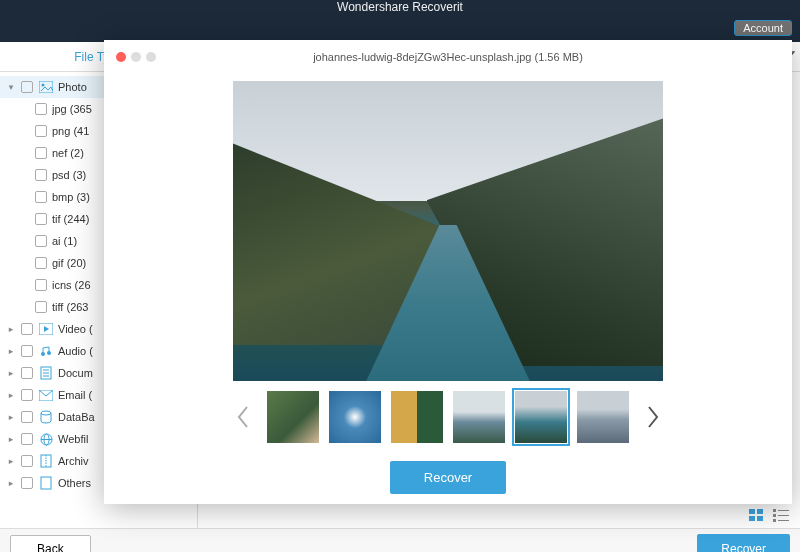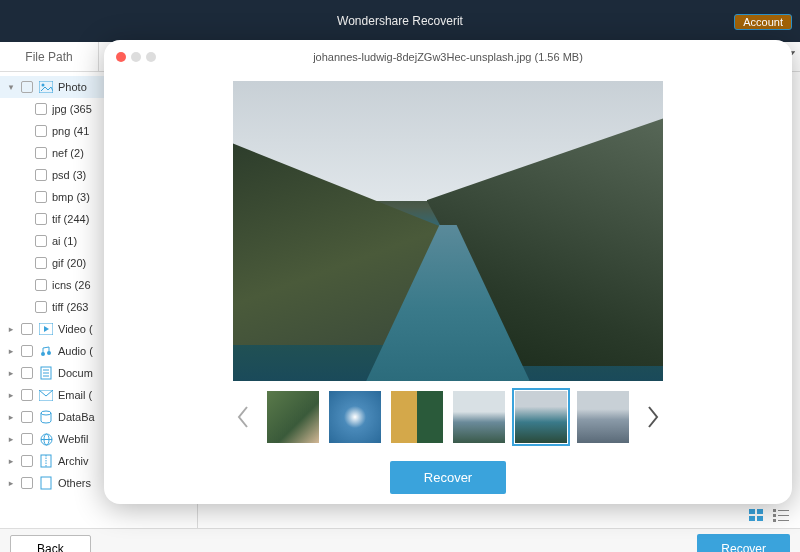--- a/index.html
+++ b/index.html
@@ -1,19 +1,19 @@
 <!DOCTYPE html>
 <html><head>
 <meta charset="utf-8">
 <style>
 * { box-sizing: border-box; margin: 0; padding: 0; }
 body { font-family: -apple-system, BlinkMacSystemFont, "Segoe UI", sans-serif; font-size: 12px; color: #333; background: #f0f0f0; width: 800px; height: 552px; overflow: hidden; position: relative; }
-.titlebar { background: #1c2a3a; color: #fff; height: 42px; display: flex; align-items: center; justify-content: center; position: relative; }
+.titlebar { background: #1c2a3a; color: #fff; height: 42px; display: flex; align-items: flex-start; justify-content: center; position: relative; }
 .titlebar .title { font-size: 12px; color: #eee; }
-.titlebar .account-btn { position: absolute; right: 8px; top: 14px; background: #a16207; color: #fff; border: 1px solid #2a8fc8; border-radius: 3px; padding: 1px 8px; font-size: 11px; cursor: pointer; }
+.titlebar .account-btn { position: absolute; right: 8px; top: 20px; background: #737373; color: #fff; border: 1px solid #2a8fc8; border-radius: 3px; padding: 1px 8px; font-size: 11px; cursor: pointer; }
 .toolbar { background: #fff; height: 30px; border-bottom: 1px solid #ddd; display: flex; align-items: stretch; }
 .toolbar .tabs { width: 198px; display: flex; border-right: 1px solid #ddd; }
 .toolbar .tab { flex: 1; display: flex; align-items: center; justify-content: center; font-size: 12px; color: #666; cursor: pointer; border-right: 1px solid #ddd; }
 .toolbar .tab:last-child { border-right: none; }
 .toolbar .tab.active { color: #3aa3dc; }
 .toolbar .spacer { flex: 1; }
 .toolbar .search { display: flex; align-items: center; padding-right: 6px; }
 .toolbar .search input { border: 1px solid #ddd; border-radius: 12px; padding: 3px 10px 3px 24px; font-size: 11px; width: 120px; color: #777; }
 .toolbar .search-ic { position: relative; }
 .toolbar .search-ic svg { position: absolute; left: 7px; top: 4px; }
@@ -34,21 +34,21 @@
 .right-panel .preview-btn { border: 1px solid #ccc; padding: 5px 18px; margin-bottom: 14px; cursor: pointer; display: inline-block; }
 .right-panel .meta-line { margin-bottom: 12px; overflow: hidden; white-space: nowrap; text-overflow: ellipsis; }
 .view-toggle { position: absolute; right: 10px; bottom: 6px; display: flex; gap: 6px; }
 .view-toggle .vt { width: 18px; height: 14px; cursor: pointer; }
 .footer { height: 40px; background: #f7f7f7; border-top: 1px solid #ddd; display: flex; align-items: center; padding: 8px 10px; }
 .footer .back-btn { border: 1px solid #bbb; background: #fff; padding: 6px 26px; font-size: 12px; cursor: pointer; border-radius: 2px; }
 .footer .spacer { flex: 1; }
 .footer .recover-btn { background: #3aa3dc; color: #fff; border: none; padding: 8px 24px; font-size: 12px; cursor: pointer; border-radius: 2px; }
 
 
-.modal-backdrop { position: absolute; left: 88px; top: 40px; right: 8px; bottom: 48px; background: #fff; border-radius: 16px; box-shadow: 0 4px 30px rgba(0,0,0,0.3); display: flex; flex-direction: column; z-index: 10; margin-left: 16px; }
+.modal-backdrop { position: absolute; left: 88px; top: 40px; right: 8px; bottom: 48px; background: #fff; border-radius: 0; box-shadow: 0 4px 30px rgba(0,0,0,0.3); display: flex; flex-direction: column; z-index: 10; margin-left: 16px; }
 .modal-head { height: 34px; display: flex; align-items: center; position: relative; }
 .modal-head .traffic { display: flex; gap: 5px; padding-left: 12px; }
 .modal-head .traffic span { width: 10px; height: 10px; border-radius: 50%; display: inline-block; }
 .modal-head .t-red { background: #ff5f57; }
 .modal-head .t-grey1 { background: #ddd; }
 .modal-head .t-grey2 { background: #ddd; }
 .modal-head .fname { position: absolute; left: 0; right: 0; text-align: center; font-size: 11px; color: #555; }
 .modal-body { flex: 1; display: flex; align-items: center; justify-content: center; padding: 4px 20px 0; }
 .preview-img { width: 430px; height: 300px; background: linear-gradient(180deg,#b8c5cc 0%,#d8e0e4 20%,#3a4a3a 35%,#4a5a4a 42%,#2e6a7a 50%,#3a7a8a 60%,#2a5a4a 70%,#1a4a5a 100%); position: relative; overflow: hidden; }
 .preview-img::before { content:""; position:absolute; left:0; right:0; top:0; height:40%; background: linear-gradient(180deg,#c8d0d6 0%,#e0e6ea 100%);}
@@ -72,21 +72,20 @@
 </head>
 <body>
 
 <div class="titlebar">
   <span class="title">Wondershare Recoverit</span>
   <button class="account-btn">Account</button>
 </div>
 
 <div class="toolbar">
   <div class="tabs">
-    <div class="tab">File Path</div>
     <div class="tab active">File Type</div>
   </div>
   <div class="spacer"></div>
   <div class="search">
     <span class="search-ic">
       <svg width="12" height="12" viewBox="0 0 12 12">
           <circle cx="5" cy="5" r="3.5" stroke="#999" fill="none" stroke-width="1.2"></circle>
           <line x1="8" y1="8" x2="11" y2="11" stroke="#999" stroke-width="1.2"></line>
         </svg>
       <input placeholder="Search" style="">

